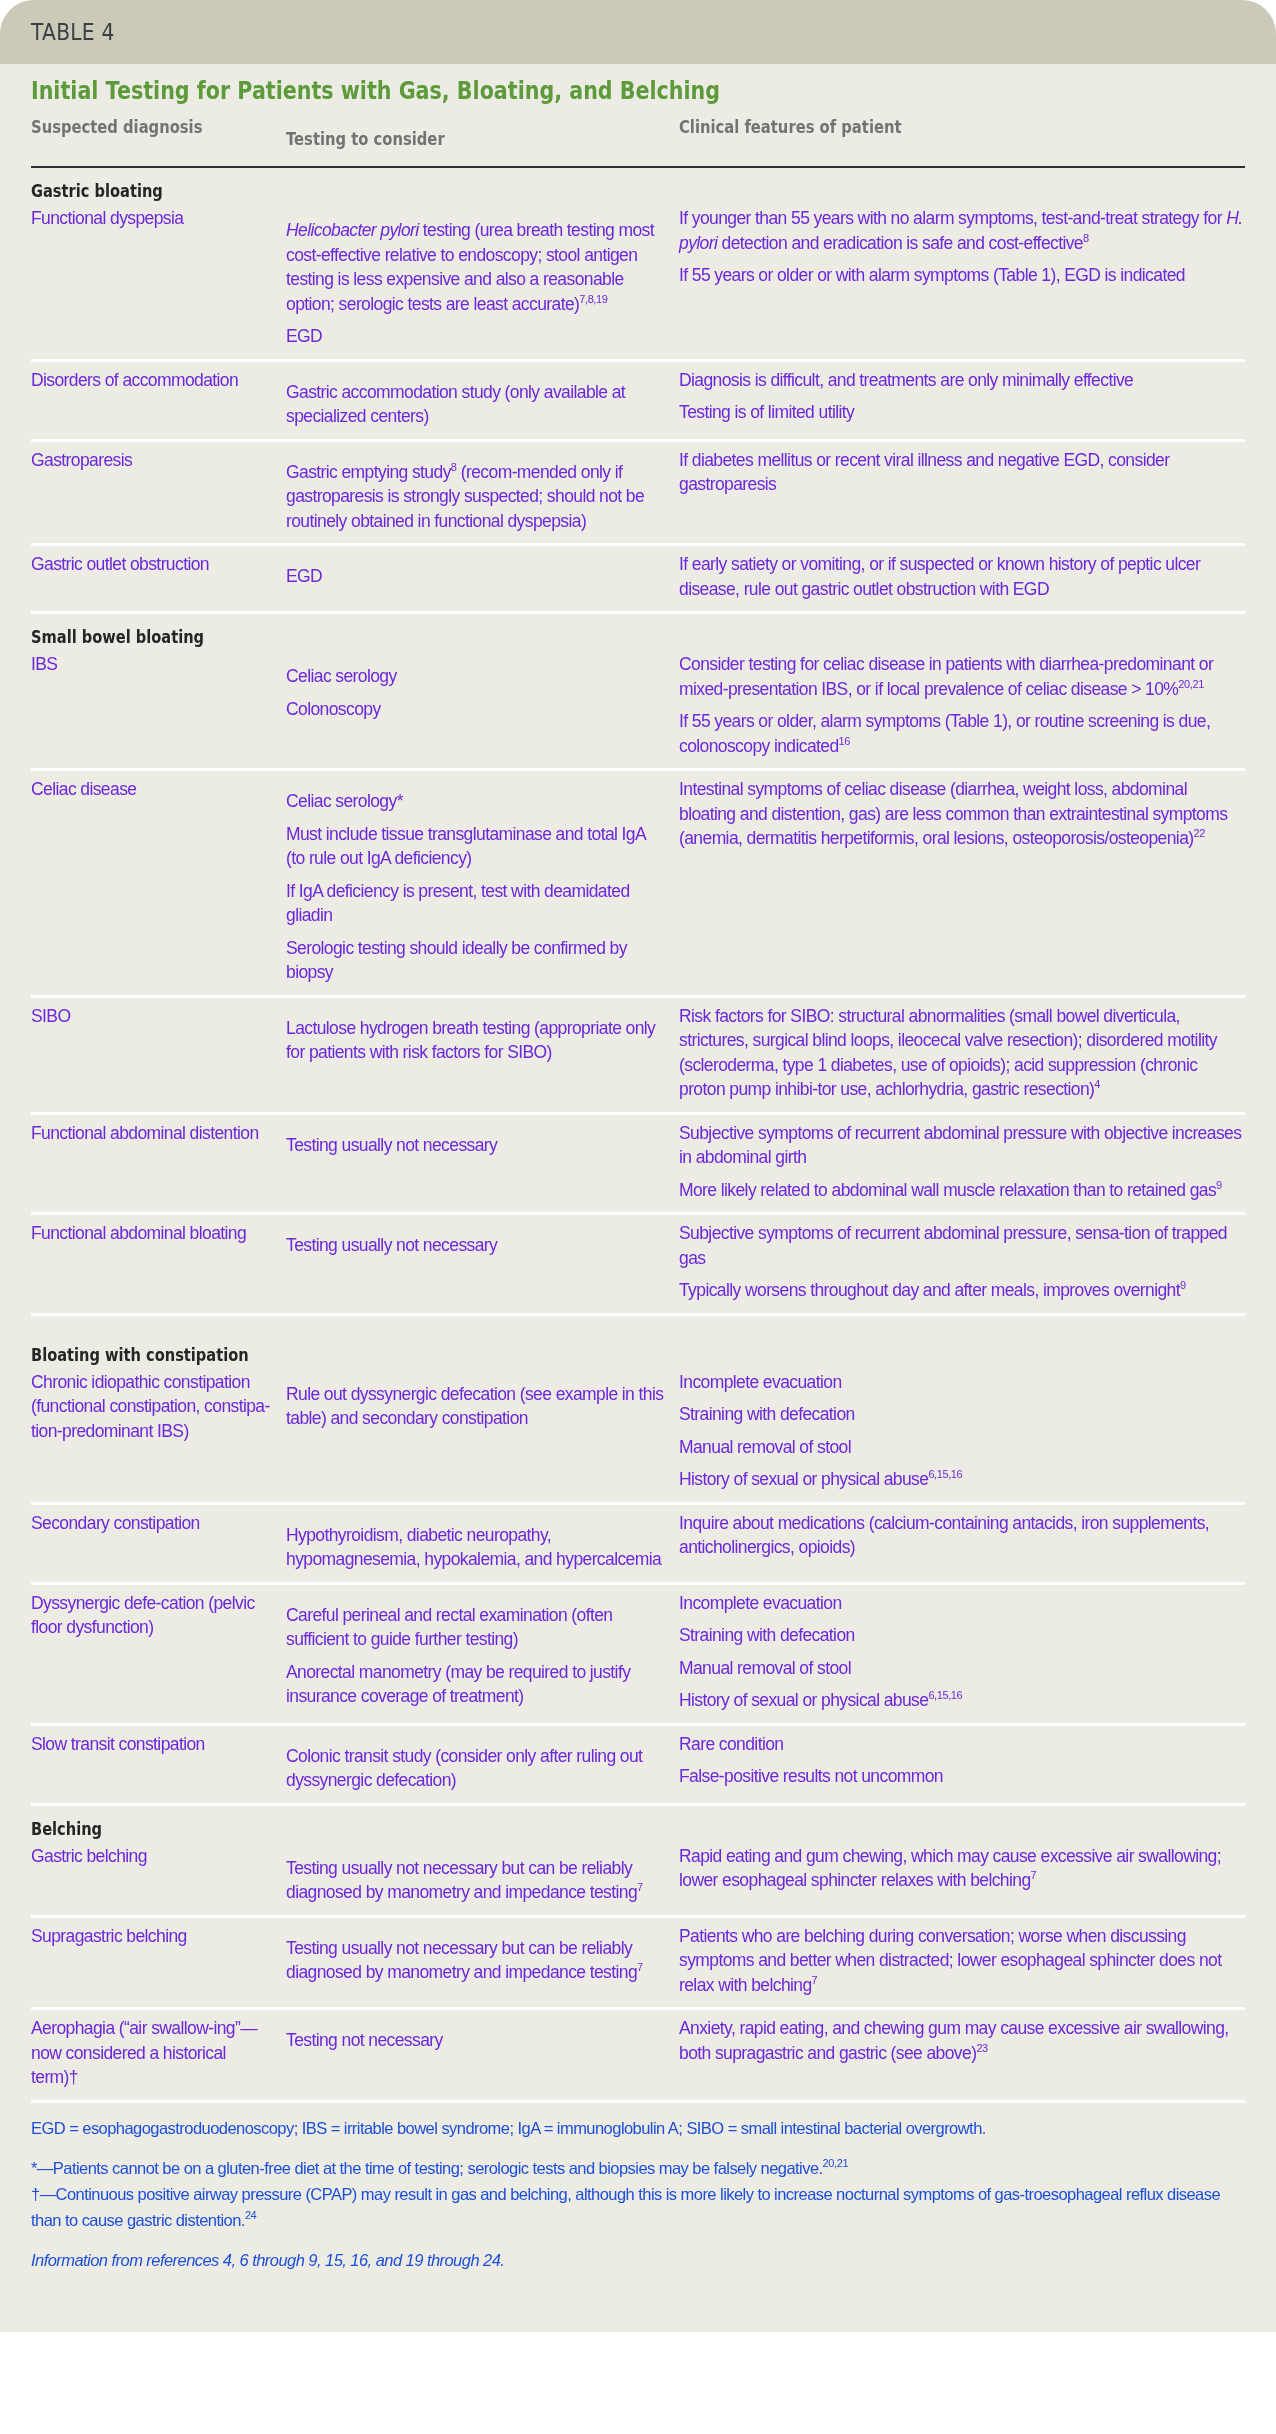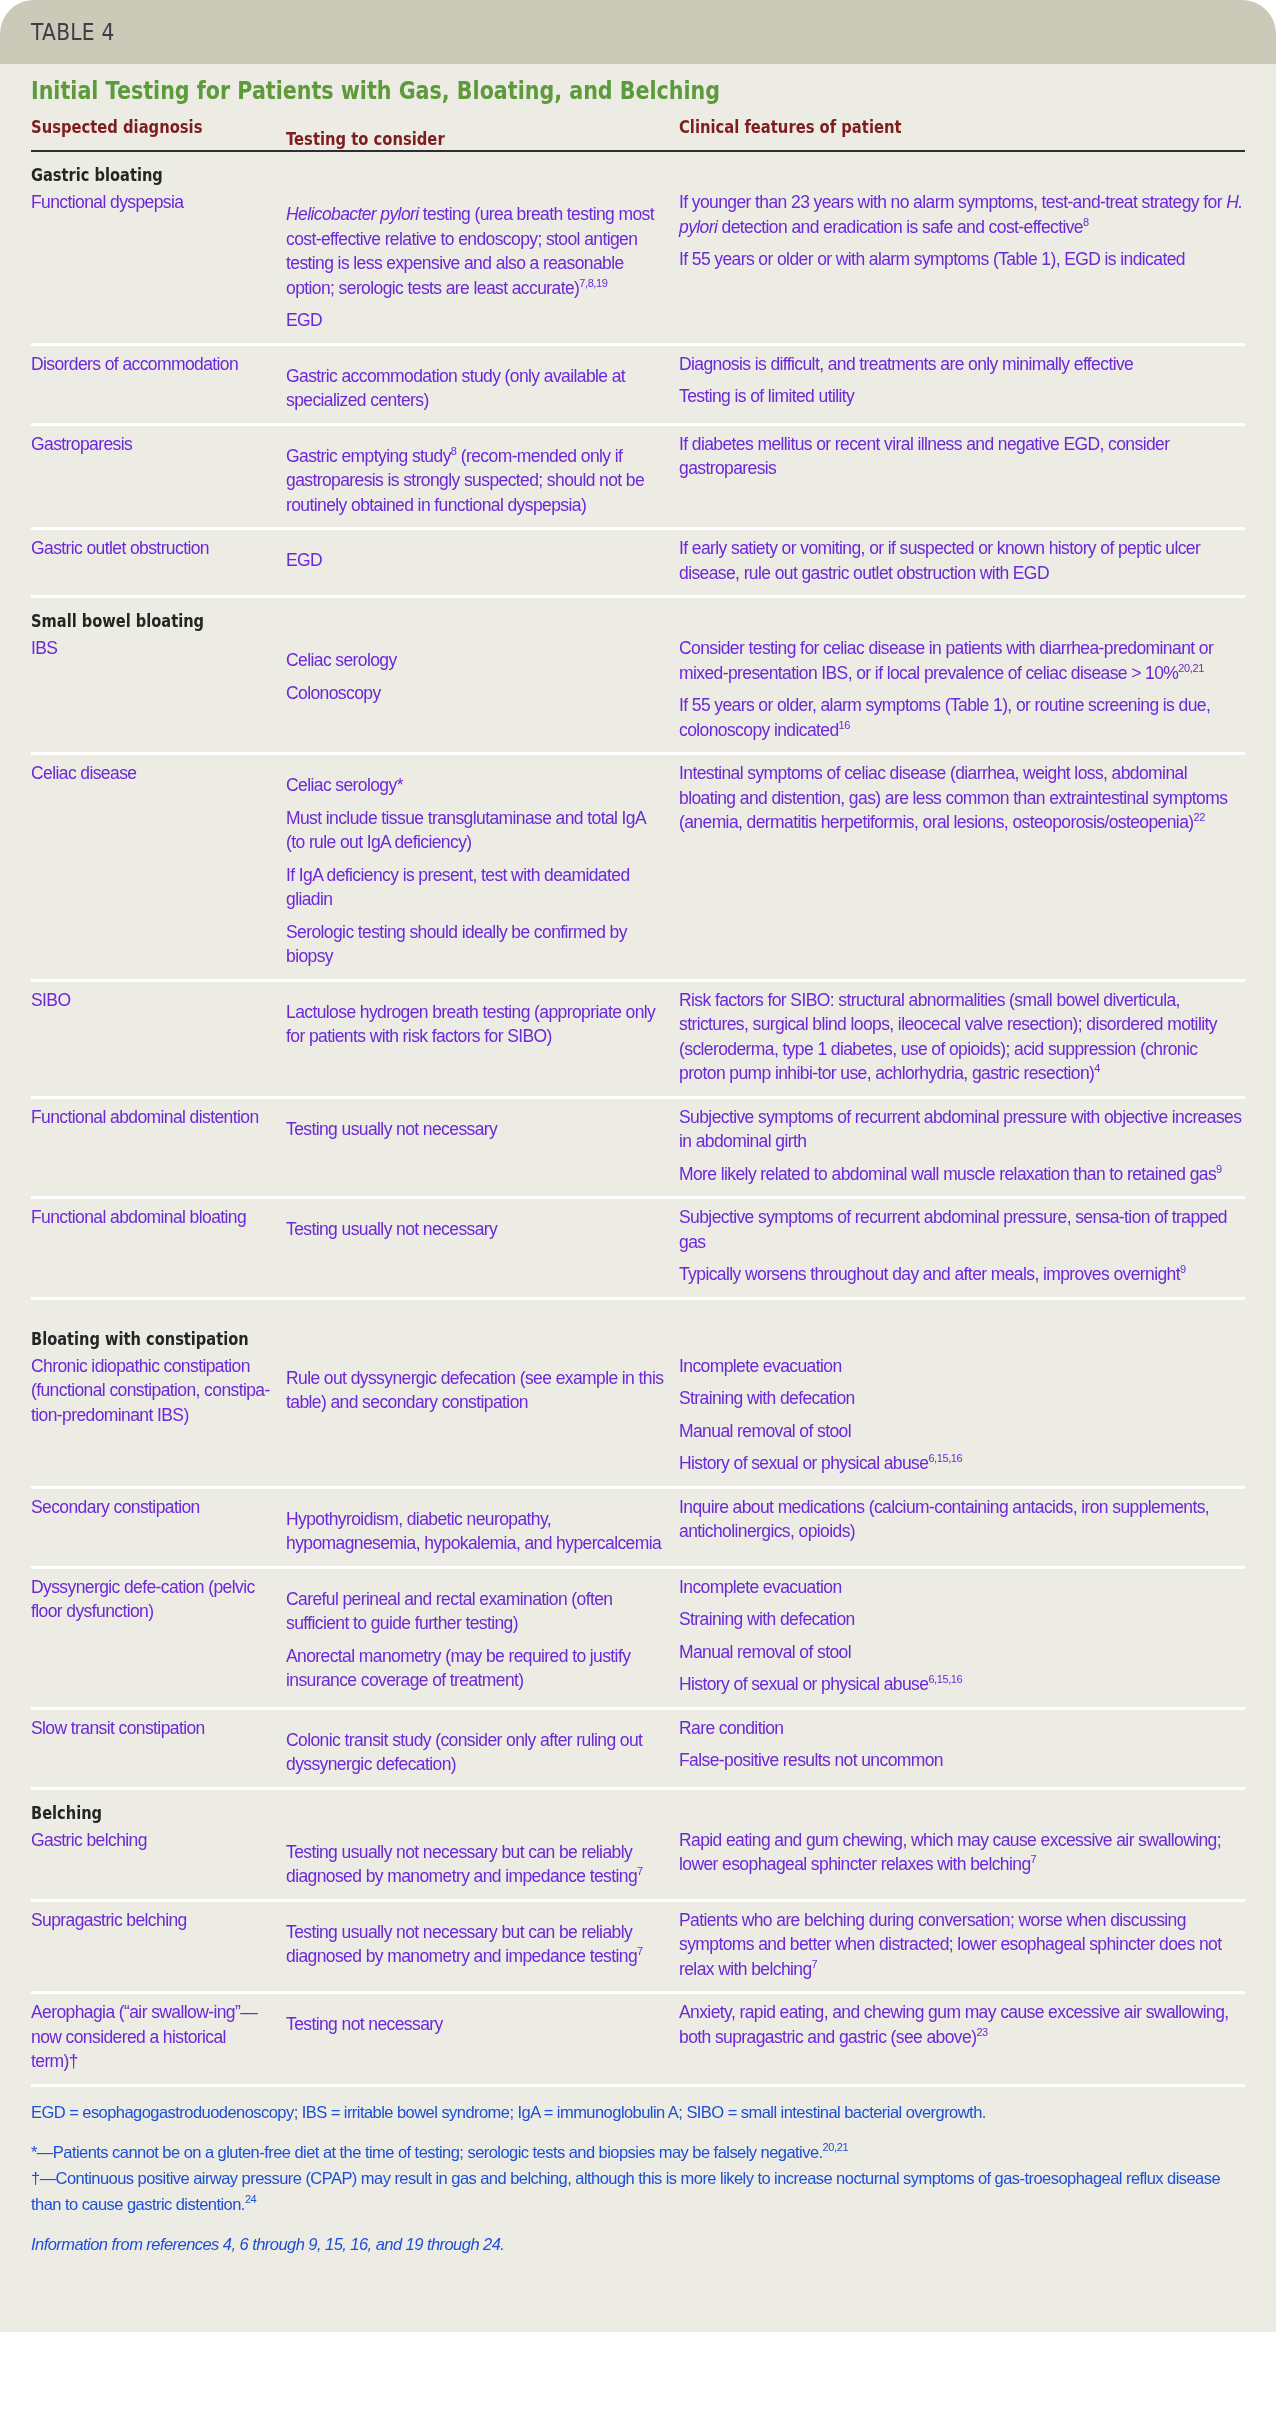--- a/index.html
+++ b/index.html
@@ -41,26 +41,26 @@
       margin-top: 12px;
       transform: scaleX(0.86);
       transform-origin: left center;
       white-space: nowrap;
       height: 30px;
       line-height: 30px;
     }
     .col-head {
       display: flex;
       margin-top: 10px;
-      padding-bottom: 1px;
+      padding-bottom: 17px;
       border-bottom: 2px solid #2e2e2e;
       font-family: "DejaVu Sans", sans-serif;
       font-weight: bold;
       font-size: 18px;
-      color: #7f1d1d;
+      color: #737373;
     }
     .col-head span { display: block; transform: scaleX(0.82); transform-origin: left center; white-space: nowrap; }
     .c1 { width: 255px; flex: none; }
     .c2 { width: 393px; flex: none; margin-top: 12px; }
     .c3 { flex: 1; }
 
     .section-title {
       font-family: "DejaVu Sans", sans-serif;
       font-weight: bold;
       font-size: 17px;
@@ -123,21 +123,21 @@
         <div class="section-title">Gastric bloating</div>
         <div class="row first">
           <div class="c1">
             <div class="para txt">Functional dyspepsia</div>
           </div>
           <div class="c2">
             <div class="para txt"><i>Helicobacter pylori</i><span> testing (urea breath testing most cost-effective relative to endoscopy; stool antigen testing is less expensive and also a reasonable option; serologic tests are least accurate)</span><sup>7,8,19</sup></div>
             <div class="para txt"><span>EGD</span></div>
           </div>
           <div class="c3">
-            <div class="para txt"><span>If younger than 23 years with no alarm symptoms, test-and-treat strategy for </span><i>H. pylori</i><span> detection and eradication is safe and cost-effective</span><sup>8</sup></div>
+            <div class="para txt"><span>If younger than 55 years with no alarm symptoms, test-and-treat strategy for </span><i>H. pylori</i><span> detection and eradication is safe and cost-effective</span><sup>8</sup></div>
             <div class="para txt"><span>If 55 years or older or with alarm symptoms (Table 1), EGD is indicated</span></div>
           </div>
         </div>
         <div class="row">
           <div class="c1">
             <div class="para txt">Disorders of accommodation</div>
           </div>
           <div class="c2">
             <div class="para txt"><span>Gastric accommodation study (only available at specialized centers)</span></div>
           </div>

